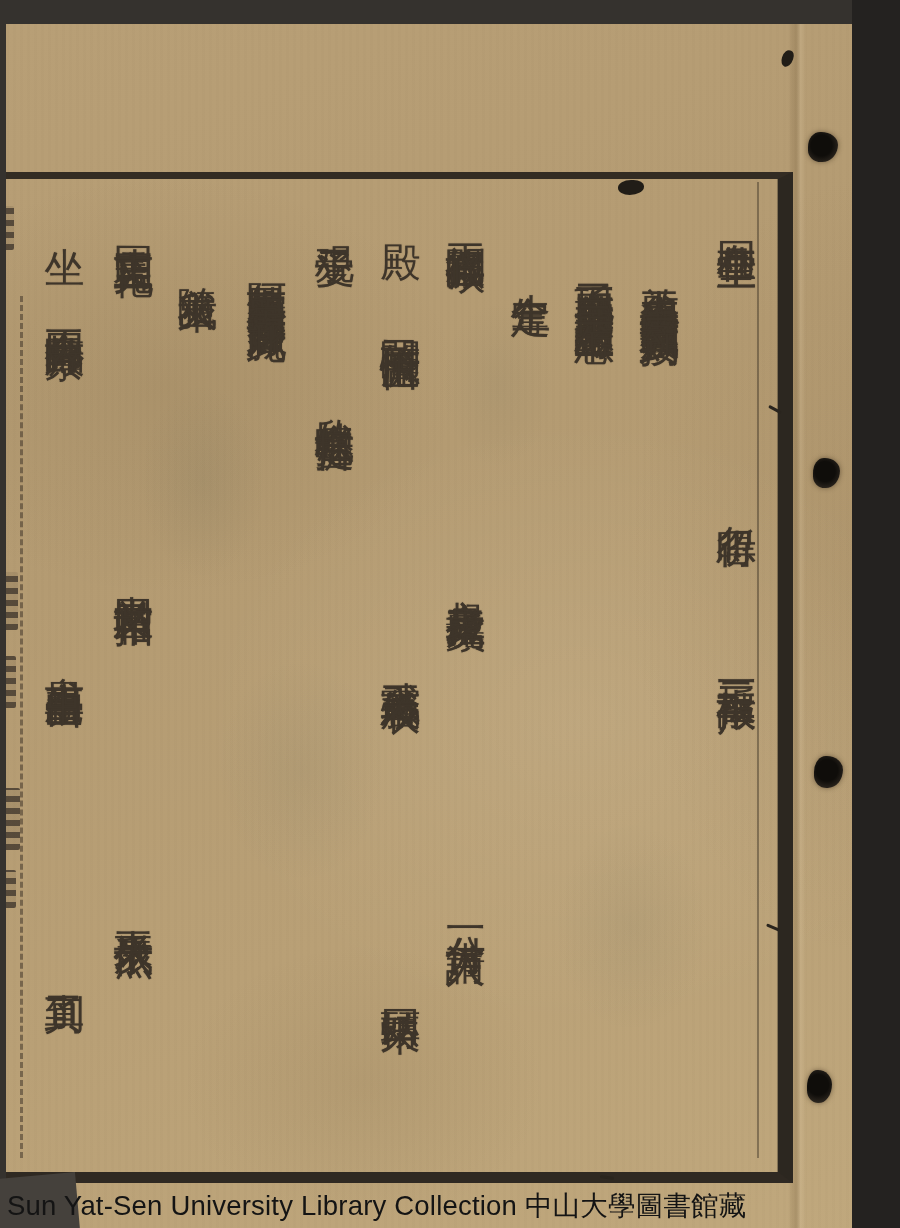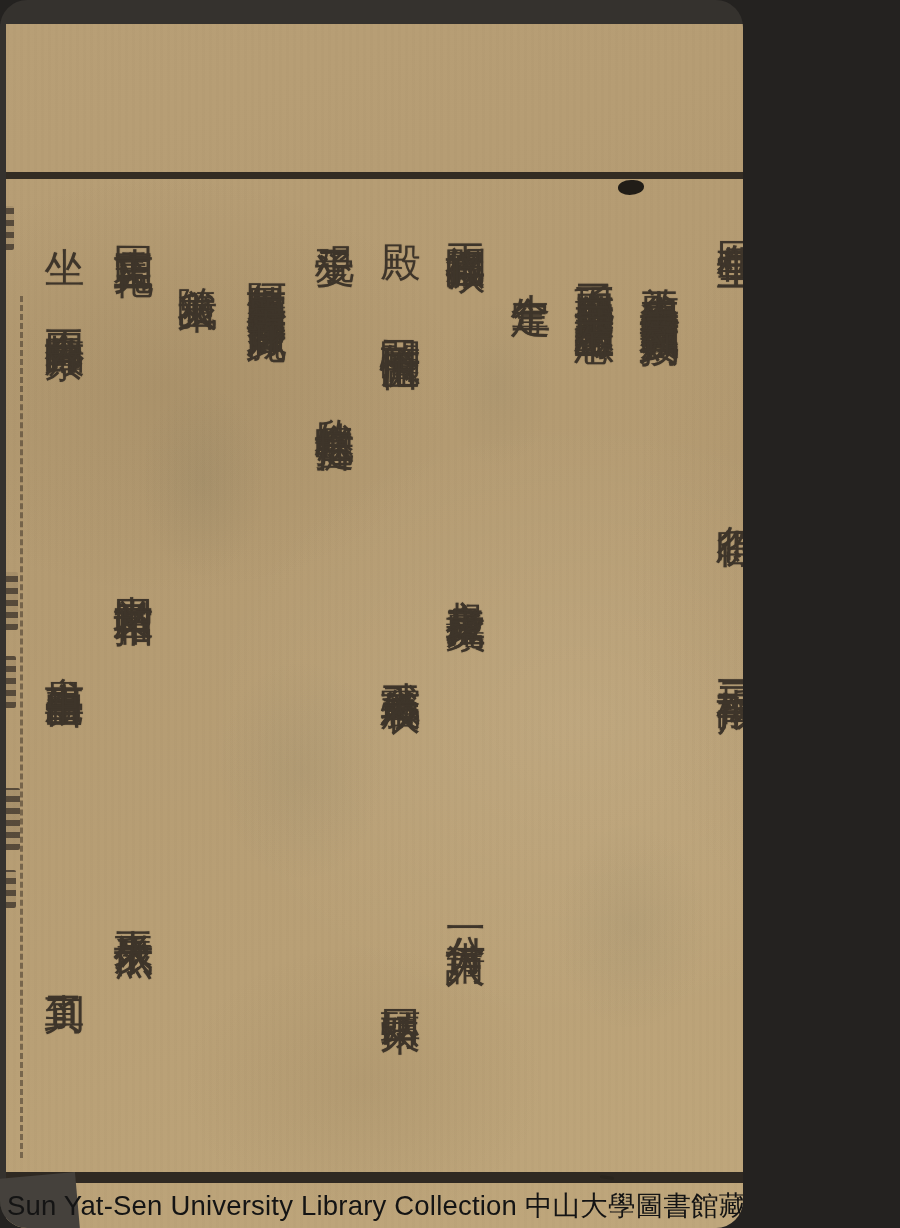--- a/index.html
+++ b/index.html
@@ -1,20 +1,19 @@
 <!DOCTYPE html>
 <html><head>
 <meta charset="utf-8">
 <style>
   html,body{margin:0;padding:0;background:#242220;}
   #scan{
-    position:relative;width:743px;height:1228px;overflow:hidden;
+    position:relative;width:852px;height:1228px;overflow:hidden;
     background:#35322e;
     font-family:"Liberation Serif","DejaVu Serif",serif;
-    border-radius:27px;
   }
   
   #paper{
     position:absolute;left:6px;top:24px;width:894px;height:1204px;
     background:
       radial-gradient(420px 300px at 18% 30%, rgba(90,70,40,0.12), transparent 70%),
       radial-gradient(520px 420px at 64% 58%, rgba(255,242,214,0.10), transparent 72%),
       radial-gradient(340px 560px at 96% 45%, rgba(125,98,62,0.14), transparent 70%),
       radial-gradient(260px 200px at 40% 88%, rgba(100,80,50,0.10), transparent 70%),
       linear-gradient(160deg,#b89f76 0%,#b49b72 38%,#b9a076 68%,#c0a87d 100%);

